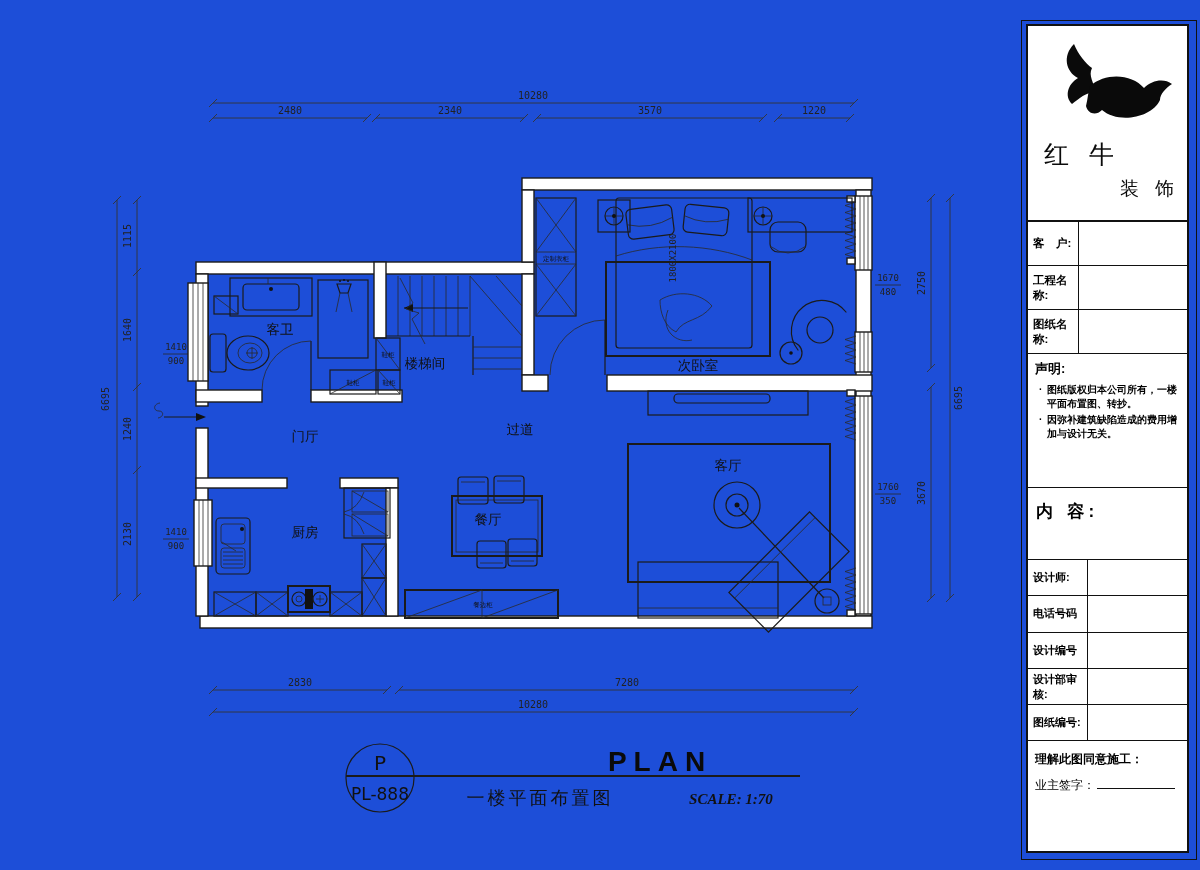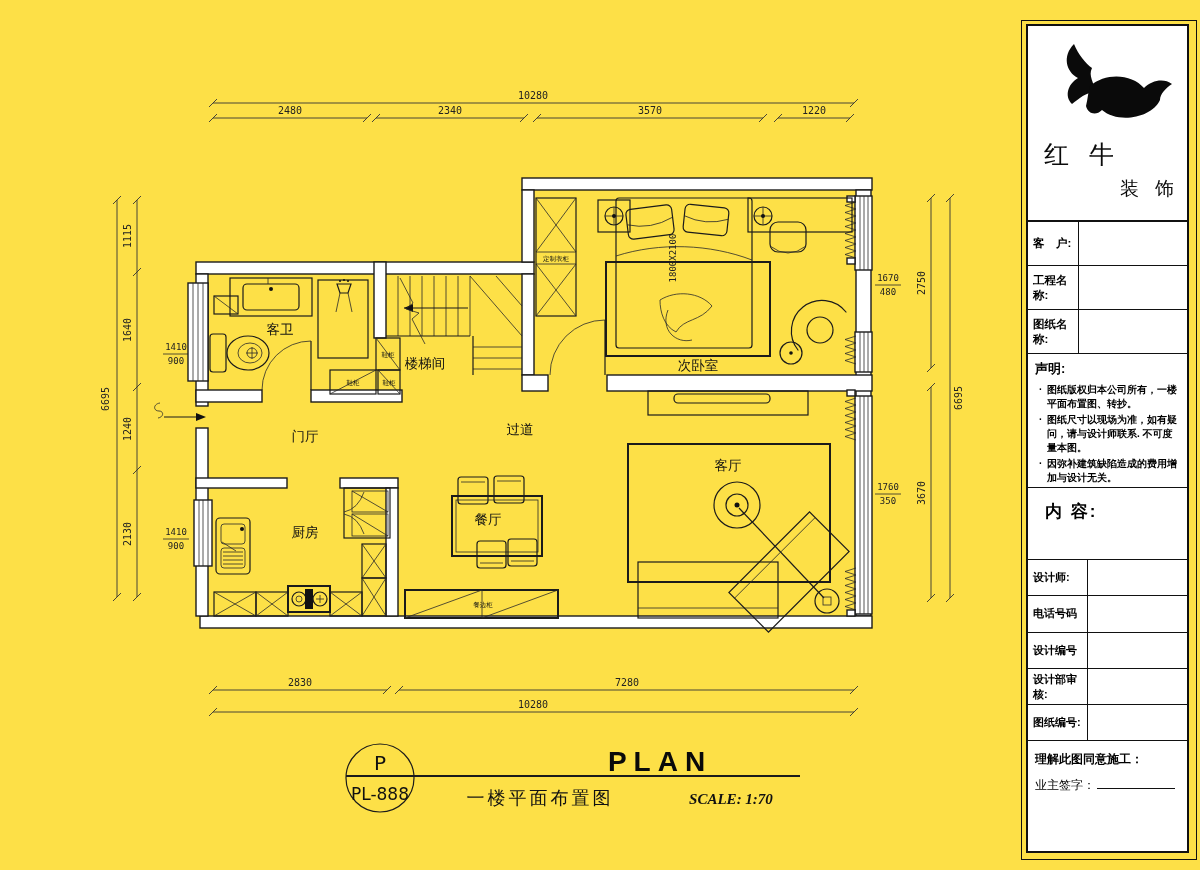--- a/index.html
+++ b/index.html
@@ -1,17 +1,17 @@
 <!DOCTYPE html>
 <html><head>
 <meta charset="utf-8">
 <style>
   html,body{margin:0;padding:0;background:#ffffff;width:1200px;height:870px;overflow:hidden;
     font-family:"Liberation Sans",sans-serif;}
-  #sheet{position:relative;width:1200px;height:870px;background:#fde047;}
+  #sheet{position:relative;width:1200px;height:870px;background:#1d4ed8;}
   svg{position:absolute;left:0;top:0;}
   
   .w{fill:#fff;stroke:#1b1b1b;stroke-width:1.4;}
   .ln{stroke:#1b1b1b;stroke-width:1.2;fill:none;}
   .ln2{stroke:#1b1b1b;stroke-width:2;fill:none;}
   .thin{stroke:#2a2a2a;stroke-width:0.8;fill:none;}
   .dim{stroke:#333;stroke-width:0.9;fill:none;}
   .blk{fill:#111;stroke:none;}
   text.dimt{font:10px "DejaVu Sans Mono",monospace;fill:#222;text-anchor:middle;}
   text.dims{font:9px "DejaVu Sans Mono",monospace;fill:#222;text-anchor:middle;}
@@ -35,21 +35,21 @@
   .tb-field{display:flex;height:43px;border-bottom:1.5px solid #111;flex:none;}
   .tb-field .lab{width:51px;border-right:1.5px solid #111;font-size:11.5px;font-weight:700;
       display:flex;align-items:center;padding-left:5px;box-sizing:border-box;}
   .tb-field .val{flex:1;}
   .tb-statement{height:127px;border-bottom:1.5px solid #111;padding:6px 7px 0 7px;flex:none;box-sizing:content-box;}
   .tb-statement h4{margin:0 0 5px 0;font-size:13px;font-weight:700;}
   .tb-statement ul{margin:0;padding:0 0 0 4px;list-style:none;}
   .tb-statement li{font-size:10px;font-weight:700;line-height:1.4;margin-bottom:2px;position:relative;padding-left:8px;}
   .tb-statement li::before{content:"·";position:absolute;left:0;top:0;}
   .tb-content{height:71px;border-bottom:1.5px solid #111;flex:none;}
-  .tb-content span{display:block;padding:12px 0 0 17px;font-size:17px;font-weight:700;letter-spacing:2px;}
+  .tb-content span{display:block;padding:12px 0 0 8px;font-size:17px;font-weight:700;letter-spacing:2px;font-family:Liberation Mono, monospace;}
   .tb-row{display:flex;height:35.3px;border-bottom:1.5px solid #111;flex:none;}
   .tb-row .lab{width:60px;border-right:1.5px solid #111;font-size:11px;font-weight:700;
       display:flex;align-items:center;padding-left:5px;box-sizing:border-box;}
   .tb-row .val{flex:1;}
   .tb-footer{flex:1;padding:10px 7px 0 7px;}
   .tb-footer .f1{font-size:12px;font-weight:700;}
   .tb-footer .f2{font-size:12px;font-weight:400;margin-top:8px;}
   .sig-line{display:inline-block;width:78px;border-bottom:1.5px solid #111;height:12px;margin-left:2px;}
 </style>
 </head>
@@ -412,21 +412,20 @@
   </div>
   <div class="tb-field">
     <div class="lab">图纸名称:</div>
     <div class="val"></div>
   </div>
 
   <div class="tb-statement">
     <h4>声明:</h4>
     <ul>
       <li>图纸版权归本公司所有，一楼平面布置图、转抄。</li>
-      <li>图纸尺寸以现场为准，如有疑问，请与设计师联系. 不可度量本图。</li>
       <li>因弥补建筑缺陷造成的费用增加与设计无关。</li>
     </ul>
   </div>
 
   <div class="tb-content">
     <span>内 容:</span>
   </div>
 
   <div class="tb-row">
     <div class="lab">设计师:</div>

